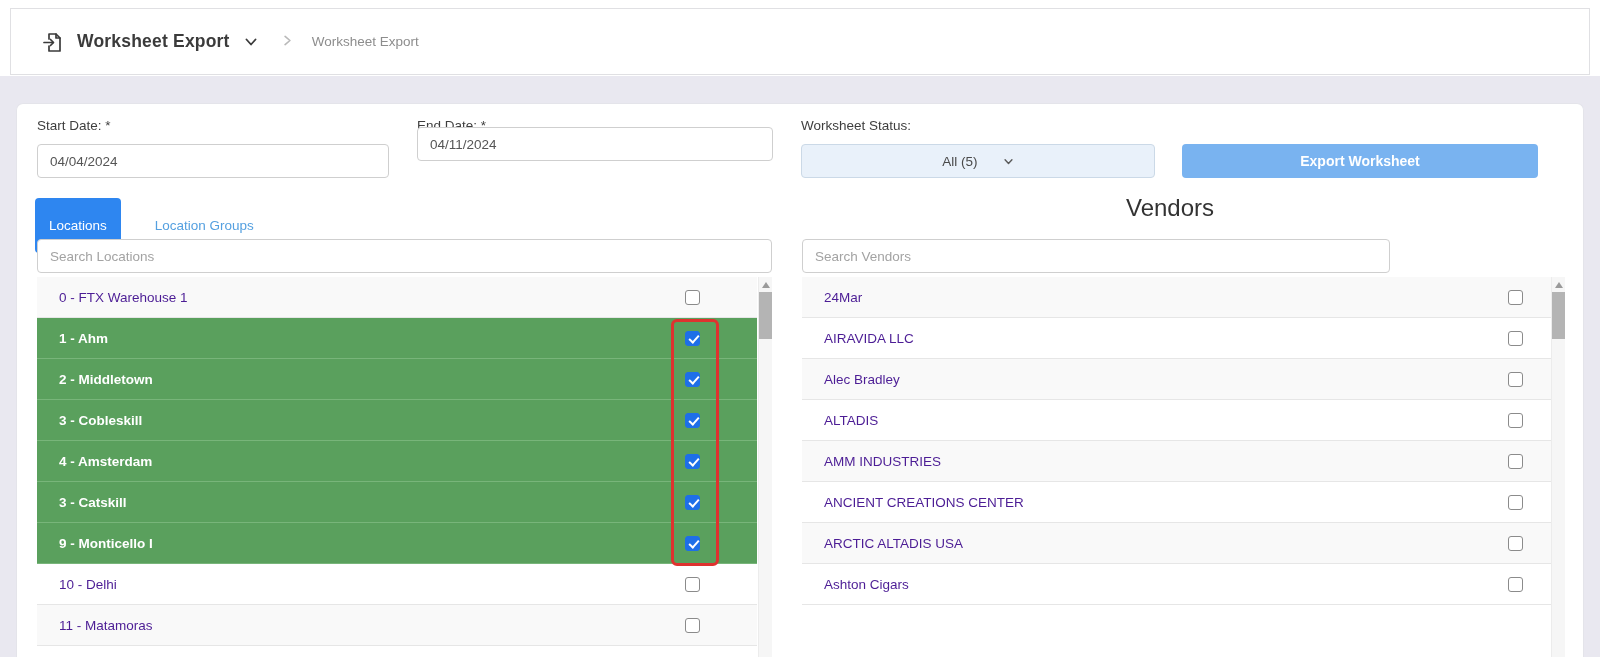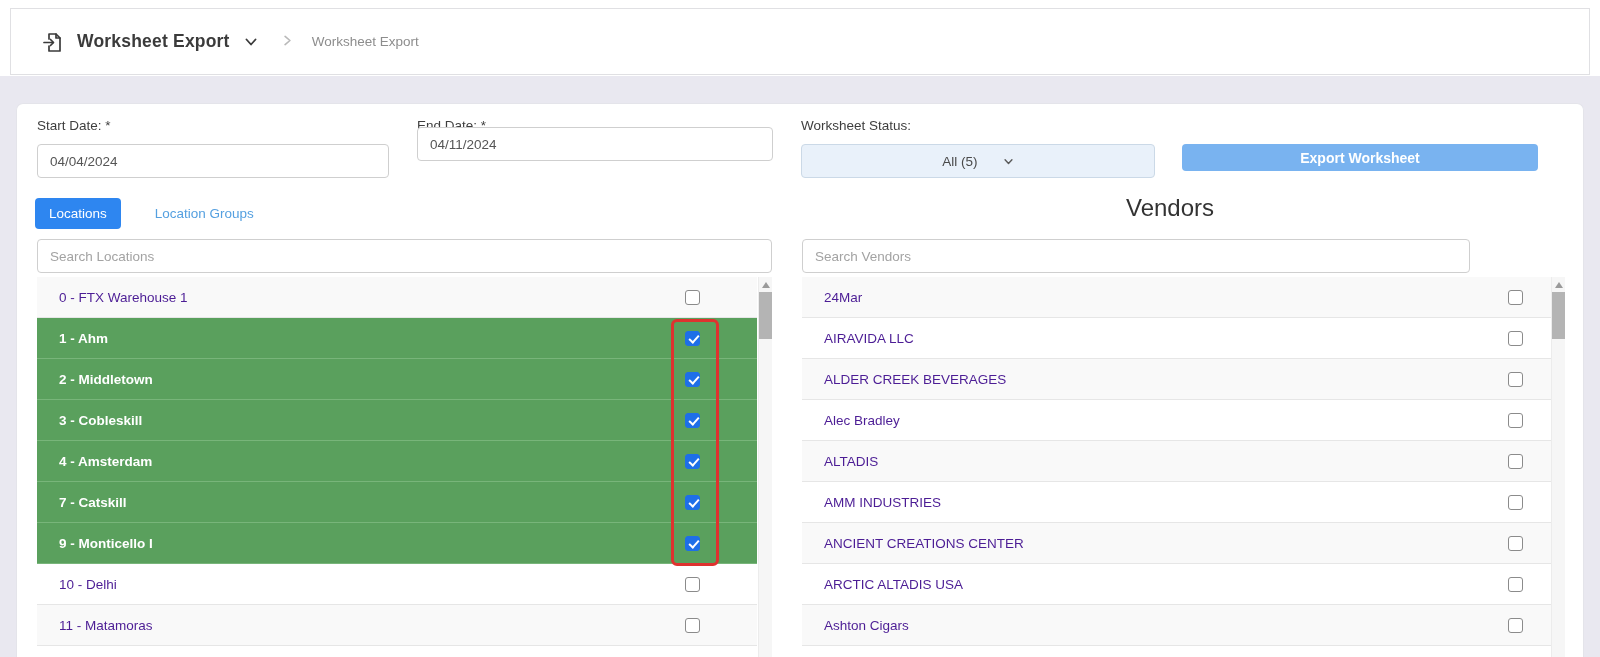--- a/index.html
+++ b/index.html
@@ -30,34 +30,34 @@
     background:#fff; font-size:13.5px; color:#555; padding:0 12px;
     font-family:"Liberation Sans", sans-serif; outline:none; }
   .t-input::placeholder { color:#a3a3a3; }
 
   .dropdown { position:absolute; left:784px; top:40px; width:354px; height:34px;
     background:#e9f1fa; border:1px solid #cbd9e7; border-radius:4px;
     display:flex; align-items:center; justify-content:center; gap:25px;
     font-size:13.5px; color:#4a4a4a; cursor:pointer; }
   .dropdown svg { width:11px; height:11px; }
 
-  .export-btn { position:absolute; left:1165px; top:40px; width:356px; height:27px;
+  .export-btn { position:absolute; left:1165px; top:40px; width:356px; height:34px;
     background:#79b3f0; border:none; border-radius:4px; color:#ffffff;
     font-size:14px; font-weight:700; font-family:"Liberation Sans", sans-serif;
     cursor:pointer; }
 
   
   .tabs { position:absolute; left:18px; top:94px; display:flex; align-items:center; }
   .tab-active { background:#2e86f0; color:#fff; font-size:13.5px; border-radius:4px;
-    padding:8px 14px; cursor:pointer; }
+    padding:20px 14px; cursor:pointer; }
   .tab-link { color:#55a0e0; font-size:13.5px; margin-left:34px; cursor:pointer; }
 
   
   .search-loc { left:20px; top:135px; width:735px; }
-  .search-ven { left:785px; top:135px; width:668px; }
+  .search-ven { left:785px; top:135px; width:588px; }
 
   .vendors-title { position:absolute; left:785px; top:90px; width:736px; text-align:center;
     font-size:24px; color:#333; }
 
   .list { position:absolute; top:173px; }
   .list-loc { left:20px; width:720px; }
   .list-ven { left:785px; width:749px; }
 
   .list-row { height:41px; display:flex; align-items:center; justify-content:space-between;
     border-bottom:1px solid #e6e6e6; background:#ffffff; padding-left:22px; cursor:pointer; }
@@ -155,21 +155,21 @@
       </div>
       <div class="list-row selected">
         <div class="row-label">3 - Cobleskill</div>
         <div class="cb checked"></div>
       </div>
       <div class="list-row selected">
         <div class="row-label">4 - Amsterdam</div>
         <div class="cb checked"></div>
       </div>
       <div class="list-row selected">
-        <div class="row-label">7 - Catskill</div>
+        <div class="row-label">3 - Catskill</div>
         <div class="cb checked"></div>
       </div>
       <div class="list-row selected">
         <div class="row-label">9 - Monticello I</div>
         <div class="cb checked"></div>
       </div>
       <div class="list-row">
         <div class="row-label">10 - Delhi</div>
         <div class="cb"></div>
       </div>
@@ -178,24 +178,20 @@
         <div class="cb"></div>
       </div>
     </div>
   <div class="list list-ven" id="vendors-list">
       <div class="list-row">
         <div class="row-label">24Mar</div>
         <div class="cb"></div>
       </div>
       <div class="list-row">
         <div class="row-label">AIRAVIDA LLC</div>
-        <div class="cb"></div>
-      </div>
-      <div class="list-row">
-        <div class="row-label">ALDER CREEK BEVERAGES</div>
         <div class="cb"></div>
       </div>
       <div class="list-row">
         <div class="row-label">Alec Bradley</div>
         <div class="cb"></div>
       </div>
       <div class="list-row">
         <div class="row-label">ALTADIS</div>
         <div class="cb"></div>
       </div>

